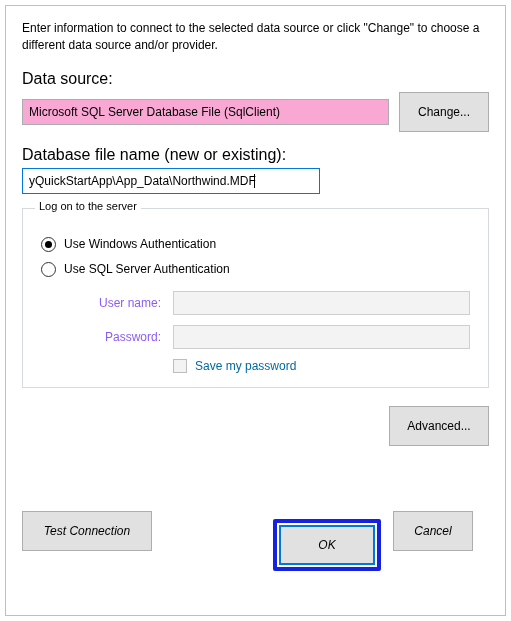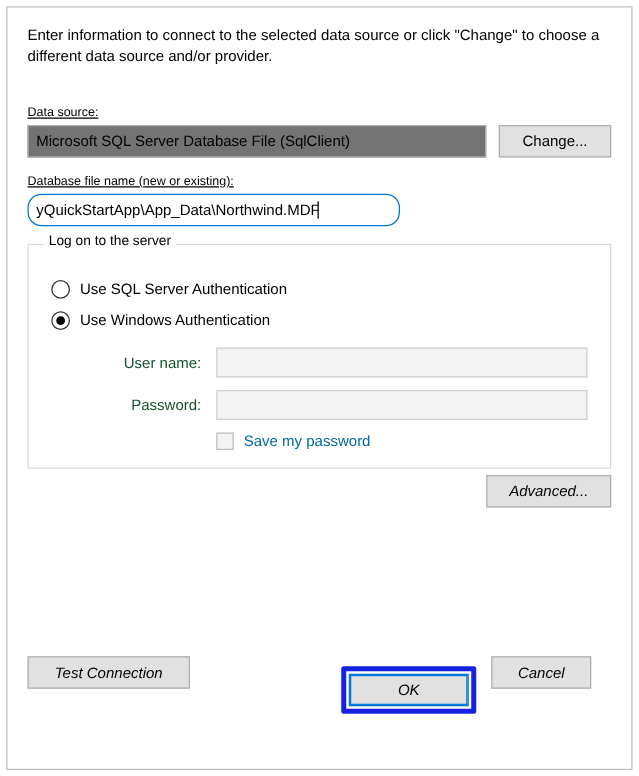--- a/index.html
+++ b/index.html
@@ -39,26 +39,25 @@
     color: #333;
   }
   .content {
     padding: 14px 16px 12px 16px;
     position: relative;
     height: calc(100% - 32px);
   }
   .intro {
     font-size: 12px;
     line-height: 1.45;
-    margin-bottom: 30px;
+    margin-bottom: 15px;
   }
   .label {
-    font-size: 10px;
+    font-size: 16px;
     margin-bottom: 4px;
-    text-decoration: underline;
   }
   .row {
     display: flex;
     align-items: center;
     gap: 10px;
     margin-bottom: 14px;
   }
   .textbox {
     height: 26px;
     border: 1px solid #828790;
@@ -66,27 +65,27 @@
     padding: 0 6px;
     font-size: 12px;
     font-family: inherit;
     display: flex;
     align-items: center;
     overflow: hidden;
     white-space: nowrap;
   }
   .textbox.readonly {
     border: 1px solid #abadb3;
-    background: #737373;
+    background: #f9a8d4;
   }
   .textbox.focused {
     border: 1px solid #0078d7;
   }
   .button {
-    height: 26px;
+    height: 40px;
     min-width: 90px;
     padding: 0 14px;
     background: #e1e1e1;
     border: 1px solid #adadad;
     font-size: 12px;
     font-family: inherit;
     display: inline-flex;
     align-items: center;
     justify-content: center;
     cursor: default;
@@ -133,21 +132,21 @@
   }
   .cred-grid {
     display: grid;
     grid-template-columns: 110px 1fr;
     row-gap: 10px;
     column-gap: 4px;
     align-items: center;
     margin: 14px 0 10px 18px;
   }
   .cred-label {
-    color: #14532d;
+    color: #8b5cf6;
     text-align: right;
     padding-right: 8px;
     font-size: 12px;
   }
   .disabled-input {
     height: 24px;
     border: 1px solid #cfcfcf;
     background: #f3f3f3;
   }
   .check-row {
@@ -162,22 +161,21 @@
     border: 1px solid #bdbdbd;
     background: #f3f3f3;
   }
   .check-row .lbl {
     color: #0369a1;
     font-size: 12px;
   }
   .adv-row {
     display: flex;
     justify-content: flex-end;
-    margin-top: 5px;
-    font-style: italic;
+    margin-top: 18px;
   }
   .bottom-row {
     position: absolute;
     left: 16px;
     right: 32px;
     bottom: 18px;
     display: flex;
     align-items: center;
     font-style: italic;
   }
@@ -217,39 +215,39 @@
     <div class="label">Data source:</div>
     <div class="row">
       <div class="textbox readonly" style="flex:1;">
         <span>Microsoft SQL Server Database File (SqlClient)</span>
       </div>
       <div class="button">Change...</div>
     </div>
 
     <div class="label">Database file name (new or existing):</div>
     <div class="row">
-      <div class="textbox focused" style="width:298px;border-radius:11px;">
+      <div class="textbox focused" style="width:298px;">
         <span>yQuickStartApp\App_Data\Northwind.MDF</span>
           <span class="caret"></span>
       </div>
     </div>
 
     <div class="fieldset">
       <div class="legend">Log on to the server</div>
-
-      <div class="radio-row">
-        <span class="radio-out"></span>
-        <span>Use SQL Server Authentication</span>
-      </div>
 
       <div class="radio-row">
         <span class="radio-out">
             <span class="radio-in"></span>
           </span>
         <span>Use Windows Authentication</span>
+      </div>
+
+      <div class="radio-row">
+        <span class="radio-out"></span>
+        <span>Use SQL Server Authentication</span>
       </div>
 
       <div class="cred-grid">
         <div class="cred-label">User name:</div>
         <div class="disabled-input"></div>
         <div class="cred-label">Password:</div>
         <div class="disabled-input"></div>
       </div>
 
       <div class="check-row">

